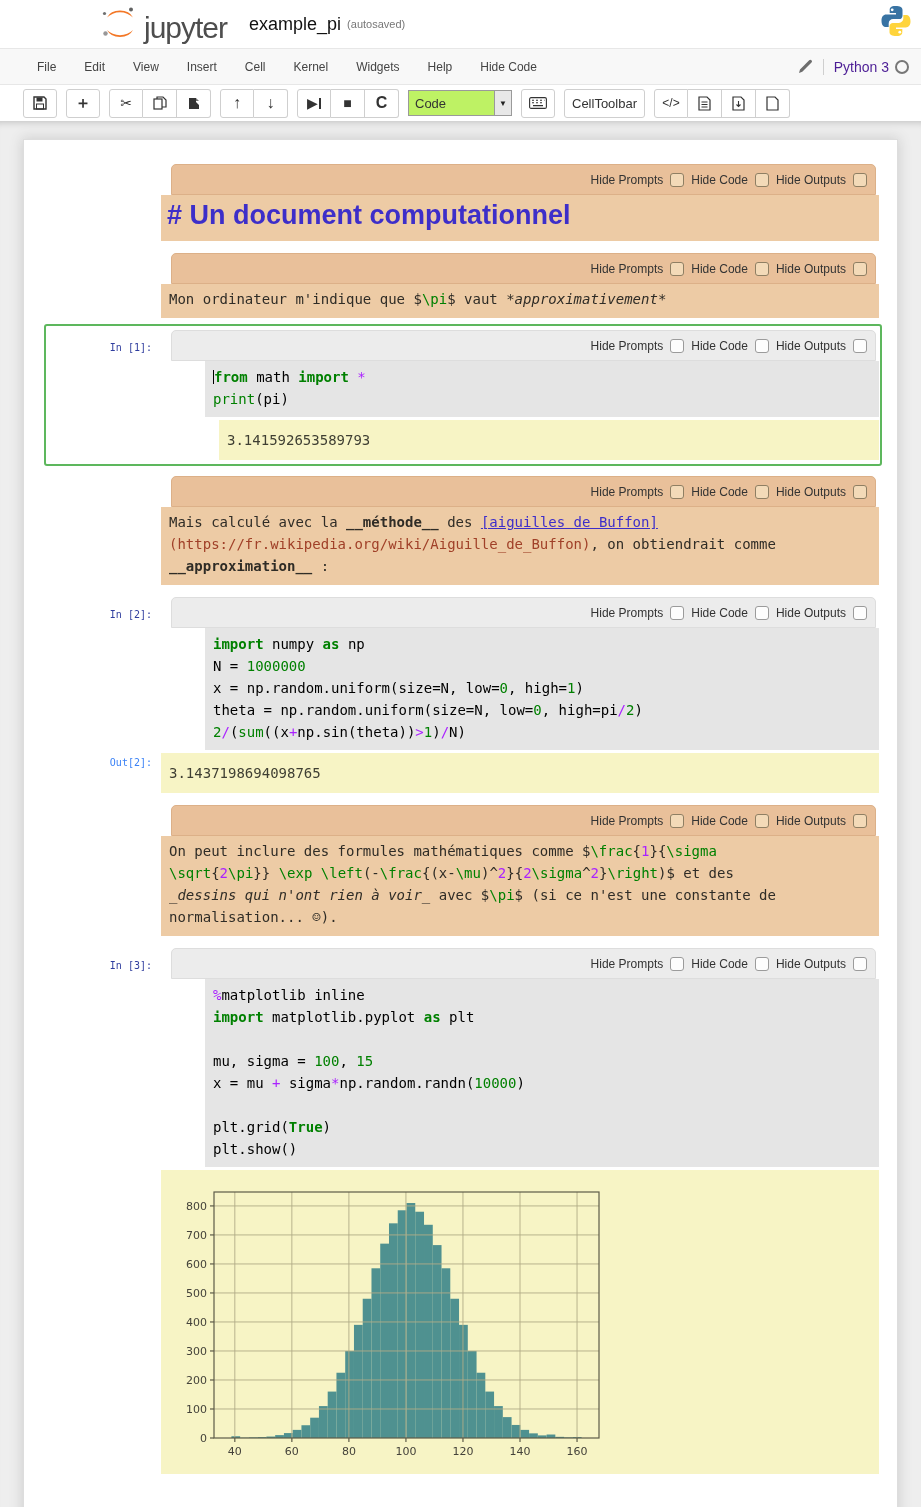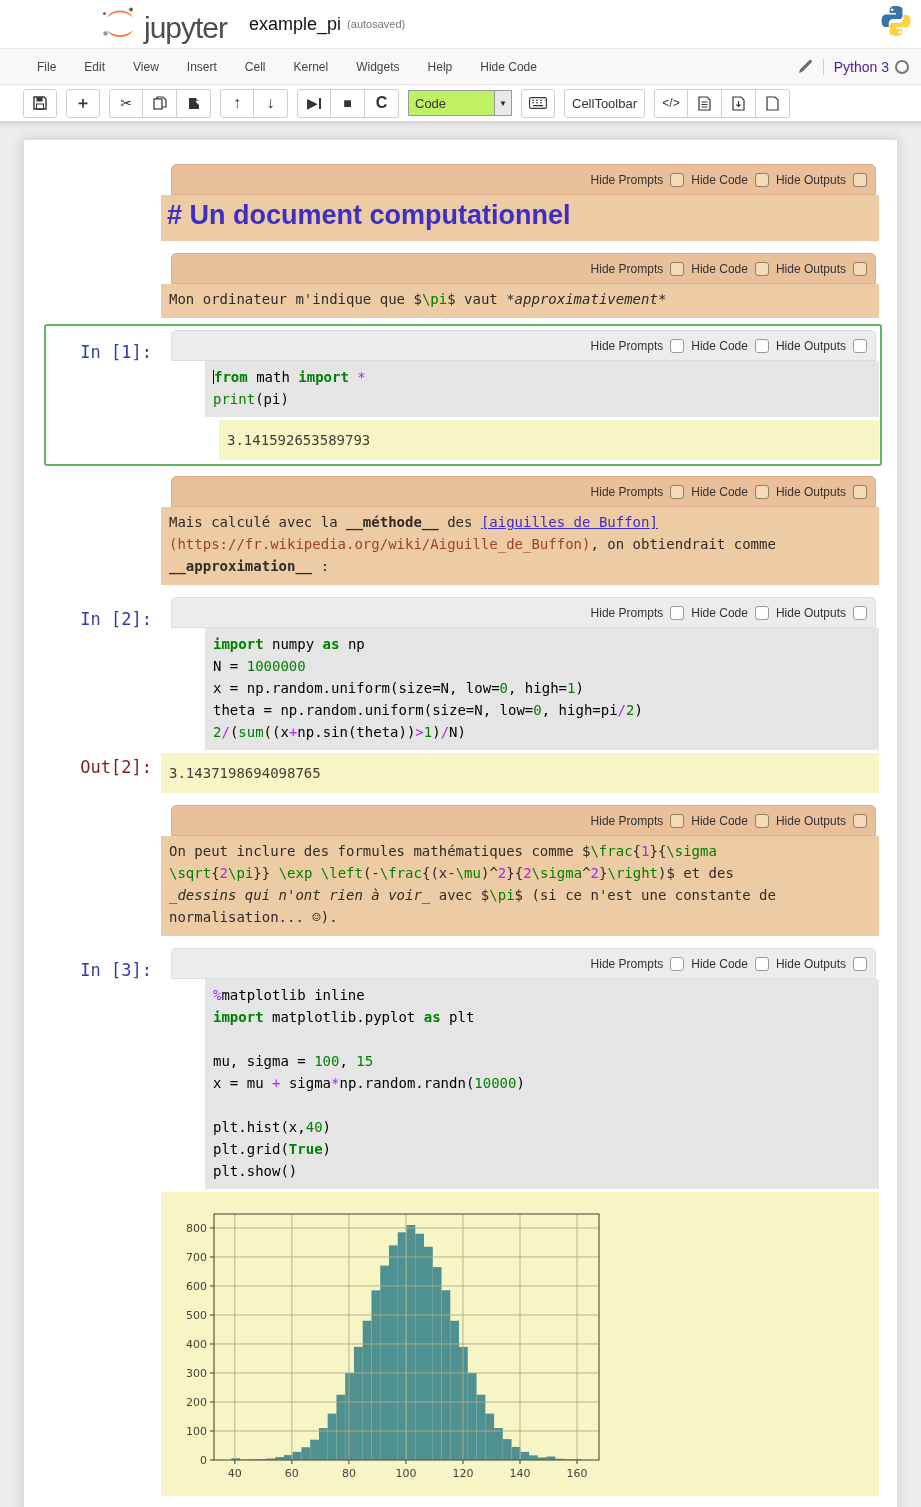--- a/index.html
+++ b/index.html
@@ -47,23 +47,23 @@
           box-shadow:inset 0 8px 8px -8px rgba(0,0,0,.25); }
   #notebook-card { background:#fff; margin:0 23px; min-height:1350px; border:1px solid #ddd;
                    box-shadow:0 0 12px 1px rgba(87,87,87,.2); padding:24px 18px 30px 0; }
 
   .cell { position:relative; display:block; margin-bottom:12px; }
   .cell.selected { margin-bottom:16px; }
   .cell.selected::before { content:""; position:absolute; left:20px; right:-3px; top:-6px; bottom:-6px;
                            border:2px solid #5db75d; border-radius:3px; pointer-events:none; }
   .row { display:flex; }
   .promptcol { width:137px; flex:none; text-align:right; padding-right:9px;
-               font-family:"DejaVu Sans Mono", monospace; font-size:17px; }
+               font-family:"DejaVu Sans Mono", monospace; font-size:10px; }
   .in-prompt { color:#2f3d9e; padding-top:12px; }
-  .out-prompt { color:#7f1d1d; padding-top:4px; }
+  .out-prompt { color:#3b82f6; padding-top:4px; }
   .cellmain { flex:1; min-width:0; }
 
   .band { height:31px; border-radius:5px 5px 0 0; display:flex; align-items:center; justify-content:flex-end;
           gap:7px; padding:0 8px; margin:0 3px 0 10px; }
   .band.code-band { background:#ececec; border:1px solid #dddddd; }
   .band.md-band { background:#e9c09a; border:1px solid #dcb088; }
   .band .cb-label { font-size:12px; color:#333; }
   .cb { width:14px; height:14px; border-radius:3px; display:inline-block; cursor:pointer; }
   .code-band .cb { background:#fdfdfd; border:1px solid #9b9b9b; }
   .md-band .cb { background:#f3dab8; border:1px solid #8f7f63; }
@@ -380,21 +380,20 @@
                 <span class="cb-label">Hide Outputs</span>
                 <span class="cb"></span>
               </div>
               <div class="codearea">
                 <div class="codeline"><span class="op">%</span><span>matplotlib inline</span></div>
                 <div class="codeline"><span class="kw">import</span><span> matplotlib.pyplot </span><span class="kw">as</span><span> plt</span></div>
                 <div class="codeline">&nbsp;</div>
                 <div class="codeline"><span>mu, sigma = </span><span class="num">100</span><span>, </span><span class="num">15</span></div>
                 <div class="codeline"><span>x = mu </span><span class="op">+</span><span> sigma</span><span class="op">*</span><span>np.random.randn(</span><span class="num">10000</span><span>)</span></div>
                 <div class="codeline">&nbsp;</div>
-                <div class="codeline"><span>plt.hist(x,</span><span class="num">40</span><span>)</span></div>
                 <div class="codeline"><span>plt.grid(</span><span class="kw">True</span><span>)</span></div>
                 <div class="codeline"><span>plt.show()</span></div>
               </div>
             </div>
           </div>
           <div class="row outrow">
             <div class="promptcol"></div>
             <div class="chartbox"><svg width="450" height="282" viewBox="0 0 450 282">
                 <rect x="54.40" y="256.26" width="8.76" height="1.74" fill="#4f9190"></rect>
                 <rect x="63.15" y="257.71" width="8.76" height="0.29" fill="#4f9190"></rect>

